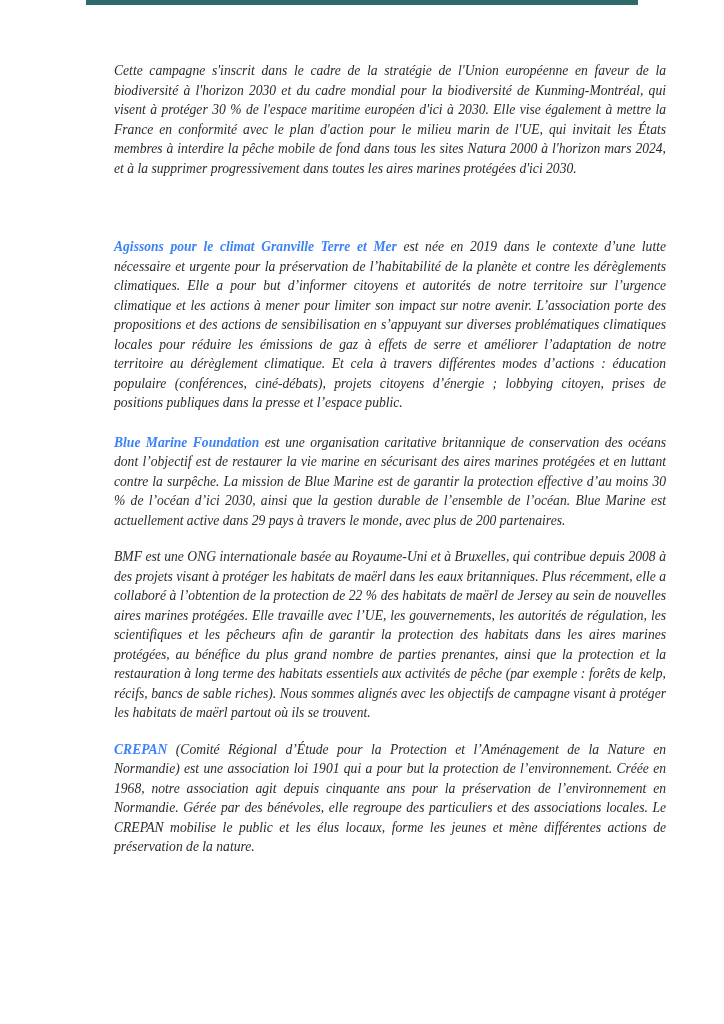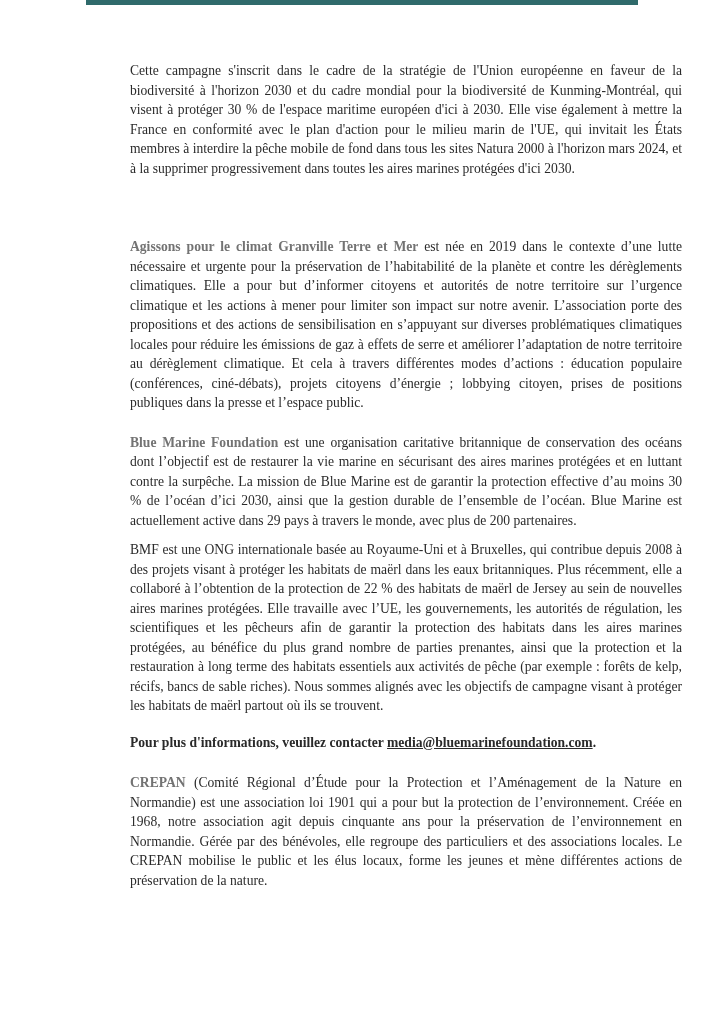--- a/index.html
+++ b/index.html
@@ -1,38 +1,37 @@
 <!DOCTYPE html>
 <html><head>
   <meta charset="utf-8">
   <style>
     html, body { margin: 0; padding: 0; background: #ffffff; }
     body { width: 724px; height: 1024px; position: relative; overflow: hidden;
       font-family: "Liberation Serif", "DejaVu Serif", serif; color: #2a2a2a; }
     .top-bar { position: absolute; left: 86px; top: 0; width: 552px; height: 5px; background: #2f6a6b; }
-    .content { position: absolute; left: 130px; top: 61px; width: 552px; }
+    .content { position: absolute; left: 114px; top: 61px; width: 552px; font-style: italic; }
     p { margin: 0; font-size: 13.6px; line-height: 19.5px; text-align: justify; }
     .p-intro { margin-bottom: 59px; }
     .p-agissons { margin-bottom: 20px; }
-    .p-bmf1 { margin-bottom: 10px; }
+    .p-bmf1 { margin-bottom: 17px; }
     .p-bmf2 { margin-bottom: 17px; }
     .p-contact { margin-bottom: 21px; font-weight: bold; text-align: left; }
     .p-contact a { color: #2a2a2a; text-decoration: underline; }
-    b { font-weight: bold; color: #737373; }
+    b { font-weight: bold; color: #3b82f6; }
   </style>
 </head>
 <body>
 
 <div class="top-bar" style="background: rgb(47, 106, 107);"></div>
 
 <div class="content">
   <p class="p-intro">Cette campagne s'inscrit dans le cadre de la stratégie de l'Union européenne en faveur de la biodiversité à l'horizon 2030 et du cadre mondial pour la biodiversité de Kunming-Montréal, qui visent à protéger 30 % de l'espace maritime européen d'ici à 2030. Elle vise également à mettre la France en conformité avec le plan d'action pour le milieu marin de l'UE, qui invitait les États membres à interdire la pêche mobile de fond dans tous les sites Natura 2000 à l'horizon mars 2024, et à la supprimer progressivement dans toutes les aires marines protégées d'ici 2030.</p>
 
   <p class="p-agissons"><b>Agissons pour le climat Granville Terre et Mer</b><span> est née en 2019 dans le contexte d’une lutte nécessaire et urgente pour la préservation de l’habitabilité de la planète et contre les dérèglements climatiques. Elle a pour but d’informer citoyens et autorités de notre territoire sur l’urgence climatique et les actions à mener pour limiter son impact sur notre avenir. L’association porte des propositions et des actions de sensibilisation en s’appuyant sur diverses problématiques climatiques locales pour réduire les émissions de gaz à effets de serre et améliorer l’adaptation de notre territoire au dérèglement climatique. Et cela à travers différentes modes d’actions : éducation populaire (conférences, ciné-débats), projets citoyens d’énergie ; lobbying citoyen, prises de positions publiques dans la presse et l’espace public.</span></p>
 
   <p class="p-bmf1"><b>Blue Marine Foundation</b><span> est une organisation caritative britannique de conservation des océans dont l’objectif est de restaurer la vie marine en sécurisant des aires marines protégées et en luttant contre la surpêche. La mission de Blue Marine est de garantir la protection effective d’au moins 30 % de l’océan d’ici 2030, ainsi que la gestion durable de l’ensemble de l’océan. Blue Marine est actuellement active dans 29 pays à travers le monde, avec plus de 200 partenaires.</span></p>
 
   <p class="p-bmf2">BMF est une ONG internationale basée au Royaume-Uni et à Bruxelles, qui contribue depuis 2008 à des projets visant à protéger les habitats de maërl dans les eaux britanniques. Plus récemment, elle a collaboré à l’obtention de la protection de 22 % des habitats de maërl de Jersey au sein de nouvelles aires marines protégées. Elle travaille avec l’UE, les gouvernements, les autorités de régulation, les scientifiques et les pêcheurs afin de garantir la protection des habitats dans les aires marines protégées, au bénéfice du plus grand nombre de parties prenantes, ainsi que la protection et la restauration à long terme des habitats essentiels aux activités de pêche (par exemple : forêts de kelp, récifs, bancs de sable riches). Nous sommes alignés avec les objectifs de campagne visant à protéger les habitats de maërl partout où ils se trouvent.</p>
 
-  <p class="p-contact"><span>Pour plus d'informations, veuillez contacter </span><a href="mailto:media@bluemarinefoundation.com">media@bluemarinefoundation.com</a><span>.</span></p>
 
   <p class="p-crepan"><b>CREPAN</b><span> (Comité Régional d’Étude pour la Protection et l’Aménagement de la Nature en Normandie) est une association loi 1901 qui a pour but la protection de l’environnement. Créée en 1968, notre association agit depuis cinquante ans pour la préservation de l’environnement en Normandie. Gérée par des bénévoles, elle regroupe des particuliers et des associations locales. Le CREPAN mobilise le public et les élus locaux, forme les jeunes et mène différentes actions de préservation de la nature.</span></p>
 </div>
 
 </body></html>

